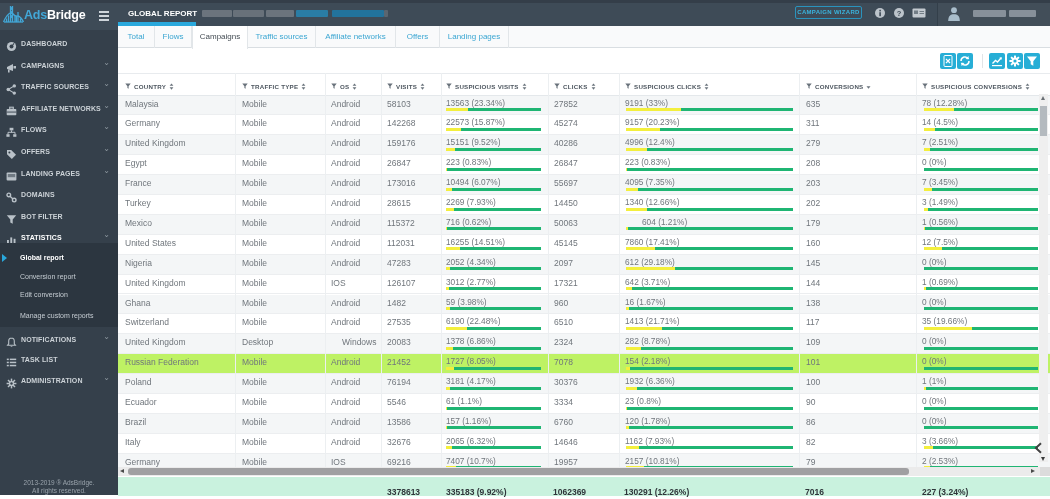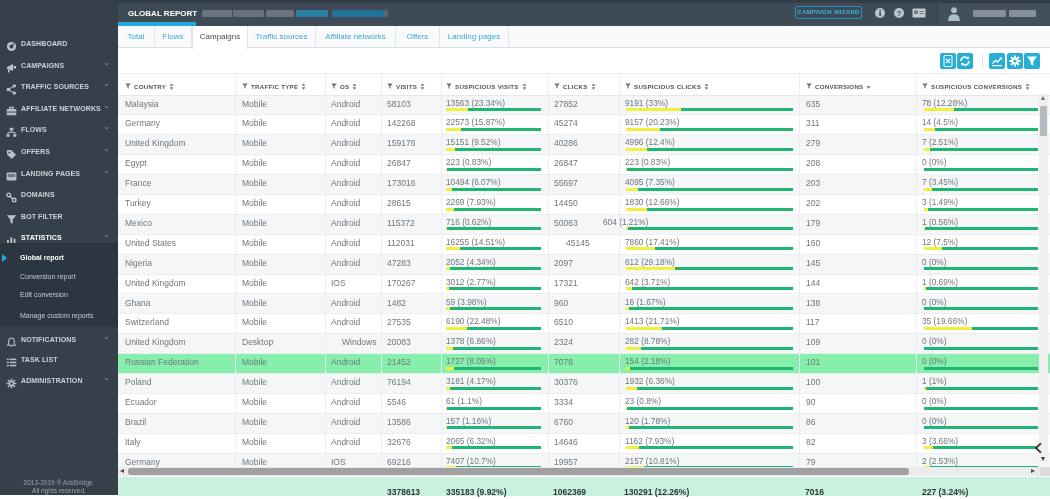--- a/index.html
+++ b/index.html
@@ -343,60 +343,60 @@
 <div class="row" style="top:195.0px;background:#ffffff">
     <div class="c" style="left:7px">Turkey</div>
     <div class="c" style="left:124px">Mobile</div>
     <div class="c" style="left:213px">Android</div>
     <div class="c" style="left:269px">28615</div>
     <div class="s" style="left:328px">2269 (7.93%)</div>
     <div class="bar" style="left:328px;width:95px">
       <i style="width:7.5px"></i>
     </div>
     <div class="c" style="left:436px">14450</div>
-    <div class="s" style="left:507px">1830 (12.66%)</div>
+    <div class="s" style="left:507px">1340 (12.66%)</div>
     <div class="bar" style="left:508px;width:167px">
       <i style="width:21.1px"></i>
     </div>
     <div class="c" style="left:688px">202</div>
     <div class="s" style="left:804px">3 (1.49%)</div>
     <div class="bar" style="left:806px;width:114px">
       <i style="width:3.6px"></i>
     </div>
   </div>
 <div class="row" style="top:214.9px;background:#f4f6f7">
     <div class="c" style="left:7px">Mexico</div>
     <div class="c" style="left:124px">Mobile</div>
     <div class="c" style="left:213px">Android</div>
     <div class="c" style="left:269px">115372</div>
     <div class="s" style="left:328px">716 (0.62%)</div>
     <div class="bar" style="left:328px;width:95px">
       <i style="width:0.6px"></i>
     </div>
     <div class="c" style="left:436px">50063</div>
-    <div class="s" style="left:485px">604 (1.21%)</div>
+    <div class="s" style="left:524px">604 (1.21%)</div>
     <div class="bar" style="left:508px;width:167px">
       <i style="width:2.0px"></i>
     </div>
     <div class="c" style="left:688px">179</div>
     <div class="s" style="left:804px">1 (0.56%)</div>
     <div class="bar" style="left:806px;width:114px">
       <i style="width:1.4px"></i>
     </div>
   </div>
 <div class="row" style="top:234.8px;background:#ffffff">
     <div class="c" style="left:7px">United States</div>
     <div class="c" style="left:124px">Mobile</div>
     <div class="c" style="left:213px">Android</div>
     <div class="c" style="left:269px">112031</div>
     <div class="s" style="left:328px">16255 (14.51%)</div>
     <div class="bar" style="left:328px;width:95px">
       <i style="width:13.8px"></i>
     </div>
-    <div class="c" style="left:448px">45145</div>
+    <div class="c" style="left:436px">45145</div>
     <div class="s" style="left:507px">7860 (17.41%)</div>
     <div class="bar" style="left:508px;width:167px">
       <i style="width:29.1px"></i>
     </div>
     <div class="c" style="left:688px">160</div>
     <div class="s" style="left:804px">12 (7.5%)</div>
     <div class="bar" style="left:806px;width:114px">
       <i style="width:18.1px"></i>
     </div>
   </div>
@@ -417,21 +417,21 @@
     <div class="c" style="left:688px">145</div>
     <div class="s" style="left:804px">0 (0%)</div>
     <div class="bar" style="left:806px;width:114px">
       <i style="width:0.0px"></i>
     </div>
   </div>
 <div class="row" style="top:274.6px;background:#ffffff">
     <div class="c" style="left:7px">United Kingdom</div>
     <div class="c" style="left:124px">Mobile</div>
     <div class="c" style="left:213px">IOS</div>
-    <div class="c" style="left:269px">170267</div>
+    <div class="c" style="left:269px">126107</div>
     <div class="s" style="left:328px">3012 (2.77%)</div>
     <div class="bar" style="left:328px;width:95px">
       <i style="width:2.6px"></i>
     </div>
     <div class="c" style="left:436px">17321</div>
     <div class="s" style="left:507px">642 (3.71%)</div>
     <div class="bar" style="left:508px;width:167px">
       <i style="width:6.2px"></i>
     </div>
     <div class="c" style="left:688px">144</div>
@@ -493,21 +493,21 @@
     <div class="s" style="left:507px">282 (8.78%)</div>
     <div class="bar" style="left:508px;width:167px">
       <i style="width:14.7px"></i>
     </div>
     <div class="c" style="left:688px">109</div>
     <div class="s" style="left:804px">0 (0%)</div>
     <div class="bar" style="left:806px;width:114px">
       <i style="width:0.0px"></i>
     </div>
   </div>
-<div class="row" style="top:354.2px;background:#86efac">
+<div class="row" style="top:354.2px;background:#bef264">
     <div class="c" style="left:7px">Russian Federation</div>
     <div class="c" style="left:124px">Mobile</div>
     <div class="c" style="left:213px">Android</div>
     <div class="c" style="left:269px">21452</div>
     <div class="s" style="left:328px">1727 (8.05%)</div>
     <div class="bar" style="left:328px;width:95px">
       <i style="width:7.6px"></i>
     </div>
     <div class="c" style="left:436px">7078</div>
     <div class="s" style="left:507px">154 (2.18%)</div>
@@ -636,20 +636,40 @@
   </svg>
 <div id="tfoot">
   <div class="f" style="left:269px">3378613</div>
   <div class="f" style="left:328px">335183 (9.92%)</div>
   <div class="f" style="left:435px">1062369</div>
   <div class="f" style="left:506px">130291 (12.26%)</div>
   <div class="f" style="left:687px">7016</div>
   <div class="f" style="left:804px">227 (3.24%)</div>
 </div>
 <div id="sidebar">
+  <div id="logo">
+    <svg style="position:absolute;left:3px;top:3px" width="21" height="24" viewBox="0 0 21 24">
+        <g stroke="#42a7d7" stroke-width="1.3" fill="none">
+          <path d="M1 19 L20 19"></path>
+          <path d="M7.5 19 L7.5 3 M9.5 19 L9.5 3"></path>
+          <path d="M7.5 4 L9.5 7 M9.5 4 L7.5 7 M7.5 8 L9.5 11 M9.5 8 L7.5 11 M7.5 12 L9.5 15 M9.5 12 L7.5 15"></path>
+          <path d="M15 19 L15 9"></path>
+          <path d="M0.5 19 C3 13 5 10.5 8.5 9.5"></path>
+          <path d="M8.5 9.5 C11 12.5 13 13.5 15 13"></path>
+          <path d="M15 13 C17 13.5 19 16 20.5 19"></path>
+          <path d="M3.5 19 L3.5 15.5 M5.5 19 L5.5 12.5 M12 19 L12 12.5 M13.5 19 L13.5 13 M17.5 19 L17.5 15.5"></path>
+        </g>
+      </svg>
+    <div class="txt"><b>Ads</b>Bridge</div>
+    <div id="burger">
+        <i></i>
+        <i></i>
+        <i></i>
+      </div>
+  </div>
   <div class="mi" style="top:33.0px">
       <span class="mic"><svg width="11" height="11" viewBox="0 0 11 11">
           <circle cx="5.5" cy="5.5" r="4.6" fill="#b9c1c8"></circle>
           <circle cx="5.5" cy="5.5" r="2" fill="#35404b"></circle>
           <rect x="5" y="1.5" width="1" height="4" fill="#35404b" transform="rotate(40 5.5 5.5)"></rect>
         </svg></span>
       <span class="ml" style="">DASHBOARD</span>
     </div>
 <div class="mi" style="top:54.6px">
       <span class="mic"><svg width="11" height="11" viewBox="0 0 11 11">

